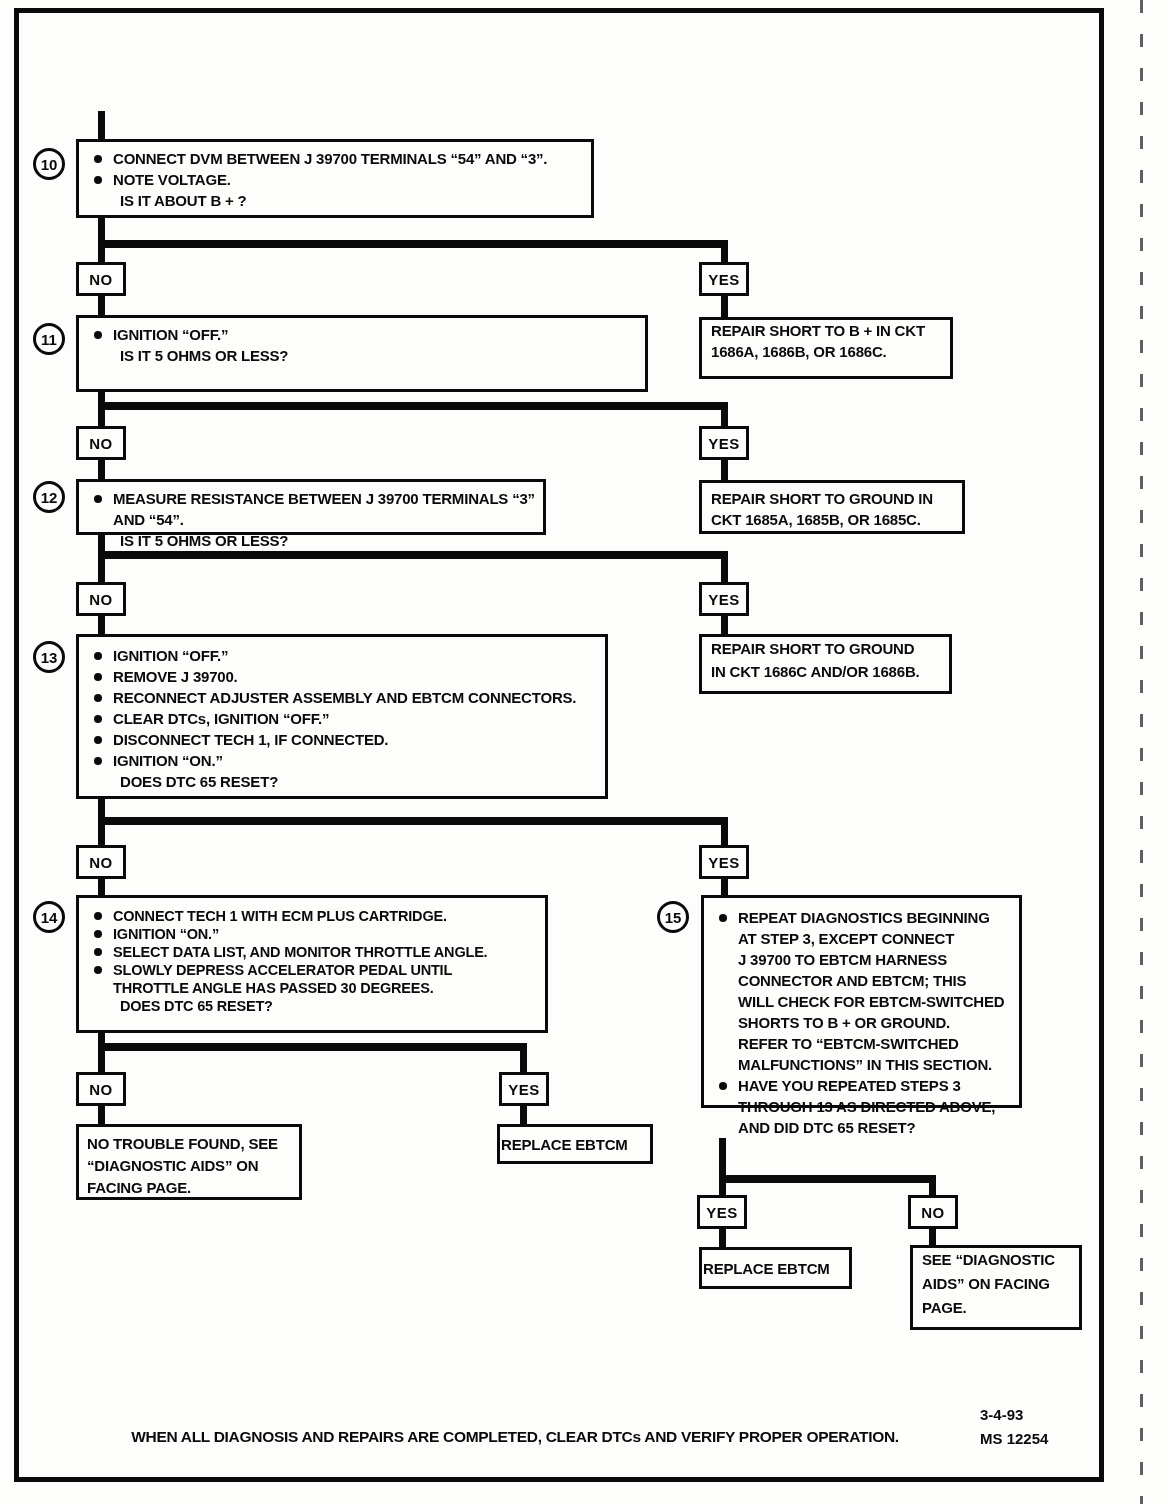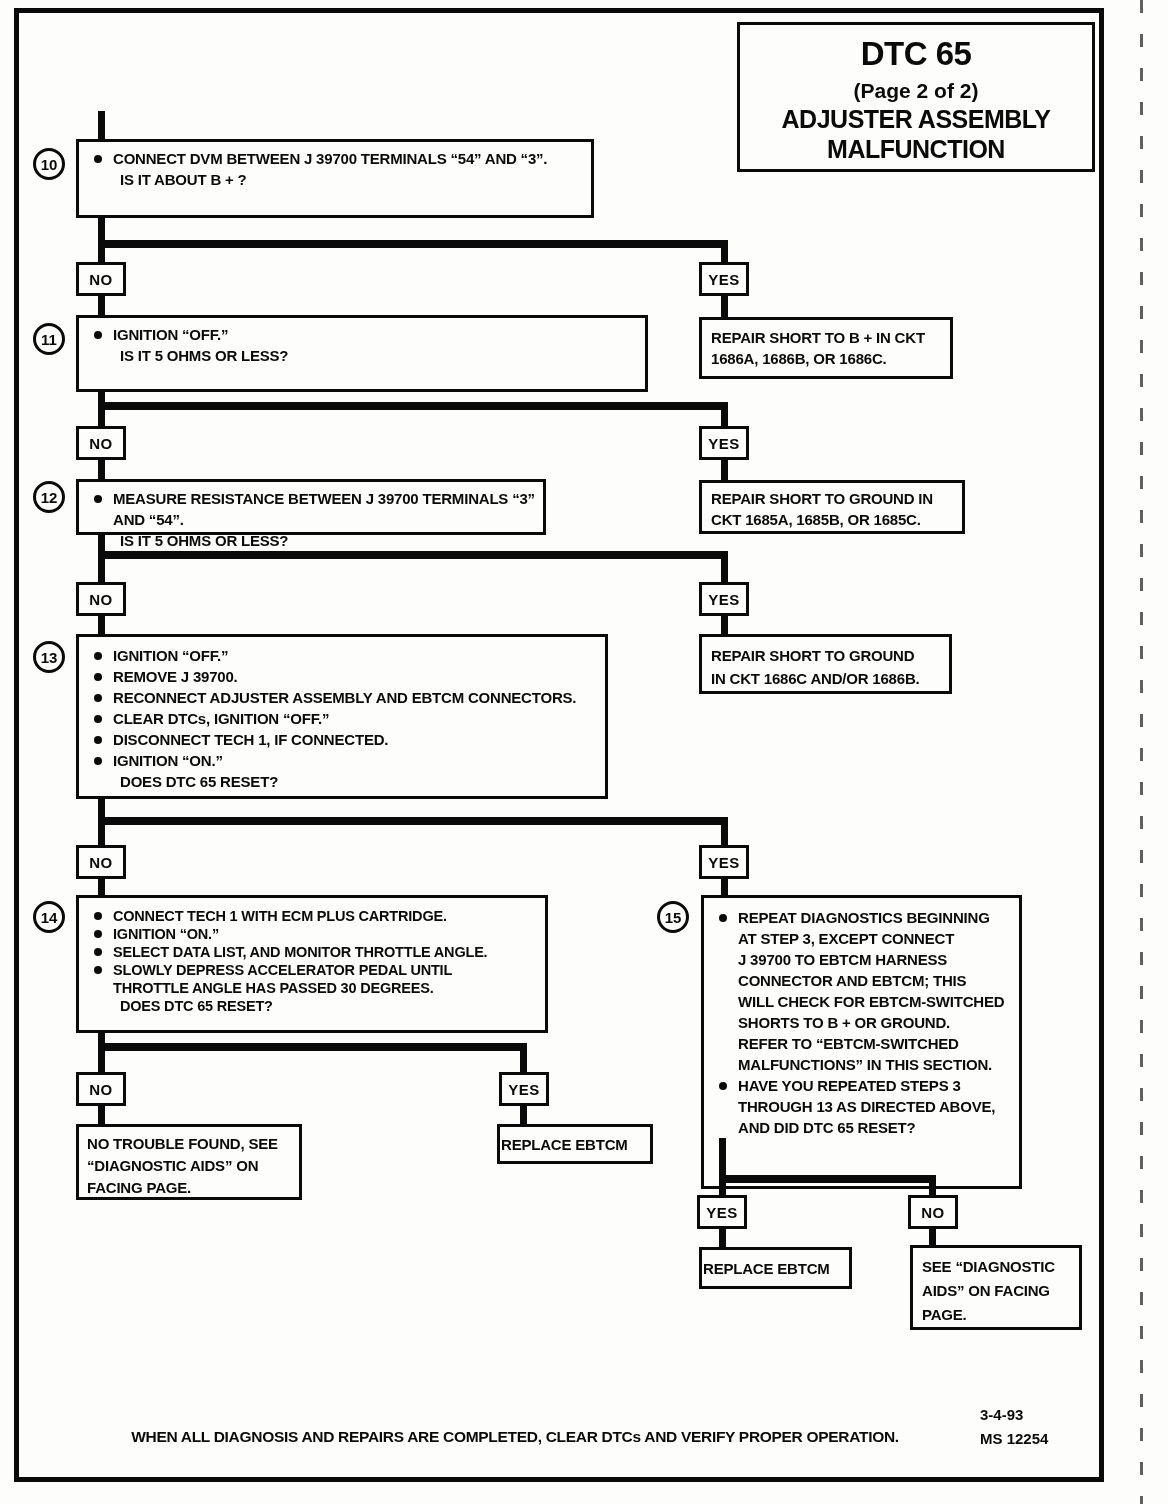--- a/index.html
+++ b/index.html
@@ -20,47 +20,45 @@
        align-items:center;justify-content:center;font-size:15px;letter-spacing:.5px;}
   .vline{width:7px;background:#0a0a0a;}
   .hline{height:8px;background:#0a0a0a;}
   .circ{width:32px;height:32px;border:3px solid #0a0a0a;border-radius:50%;background:#fdfdfb;
         display:flex;align-items:center;justify-content:center;font-size:15px;}
   .dashedbox{border:3px dashed #0a0a0a;padding:6px 8px;font-size:15px;line-height:21px;}
   .titlebox{border:3px solid #0a0a0a;text-align:center;padding-top:10px;}
   .t-main{font-size:33px;line-height:38px;letter-spacing:-0.5px;}
   .t-sub{font-size:21px;line-height:26px;margin-top:5px;}
   .t-l23{font-size:25px;line-height:30px;letter-spacing:-0.5px;}
-  .outcome{padding:7px 9px;}
+  .outcome{padding:0 9px;}
   .small-step{font-size:14.5px;line-height:18px;}
   .replace{display:flex;align-items:center;padding-left:1px;}
   .footer-note{font-size:15.5px;letter-spacing:-0.3px;text-align:center;}
   .rev{font-size:15px;text-align:left;}
 </style>
 </head>
 <body>
 
 <div class="page">
   <div class="abs outer-border"></div>
   <div class="abs binding"></div>
 
-  <div class="abs titlebox" style="left:737px;top:22px;width:358px;height:150px;">
-    <div class="t-main">DTC 65</div>
-    <div class="t-sub">(Page 2 of 2)</div>
-    <div class="t-l23">ADJUSTER ASSEMBLY</div>
-    <div class="t-l23">MALFUNCTION</div>
-  </div>
 
   <div class="abs vline" style="left:98px;top:111px;height:28px;"></div>
 
   <div class="abs circ" style="left:33px;top:148px;">10</div>
   <div class="abs node step" style="left:76px;top:139px;width:518px;height:79px;">
     <div class="brow">
         <span class="dot"></span>
         <span class="btxt">CONNECT DVM BETWEEN J 39700 TERMINALS “54” AND “3”.</span>
+      </div>
+    <div class="brow">
+        <span class="dot"></span>
+        <span class="btxt">NOTE VOLTAGE.</span>
       </div>
     <div class="q">IS IT ABOUT B + ?</div>
   </div>
 
   <div class="abs vline" style="left:98px;top:218px;height:22px;"></div>
   <div class="abs hline" style="left:98px;top:240px;width:630px;"></div>
   <div class="abs vline" style="left:98px;top:248px;height:14px;"></div>
   <div class="abs vline" style="left:721px;top:248px;height:14px;"></div>
   <div class="abs tag" style="left:76px;top:262px;">NO</div>
   <div class="abs tag" style="left:699px;top:262px;">YES</div>
@@ -163,21 +161,21 @@
       </div>
     <div class="brow">
         <span class="dot" style="margin-top:5px;"></span>
         <span class="btxt pre">SLOWLY DEPRESS ACCELERATOR PEDAL UNTIL
 THROTTLE ANGLE HAS PASSED 30 DEGREES.</span>
       </div>
     <div class="q">DOES DTC 65 RESET?</div>
   </div>
 
   <div class="abs circ" style="left:657px;top:901px;">15</div>
-  <div class="abs node step" style="left:701px;top:895px;width:321px;height:294px;padding-top:9px;">
+  <div class="abs node step" style="left:701px;top:895px;width:321px;height:213px;padding-top:9px;">
     <div class="brow">
         <span class="dot"></span>
         <span class="btxt pre">REPEAT DIAGNOSTICS BEGINNING
 AT STEP 3, EXCEPT CONNECT
 J 39700 TO EBTCM HARNESS
 CONNECTOR AND EBTCM; THIS
 WILL CHECK FOR EBTCM-SWITCHED
 SHORTS TO B + OR GROUND.
 REFER TO “EBTCM-SWITCHED
 MALFUNCTIONS” IN THIS SECTION.</span>

